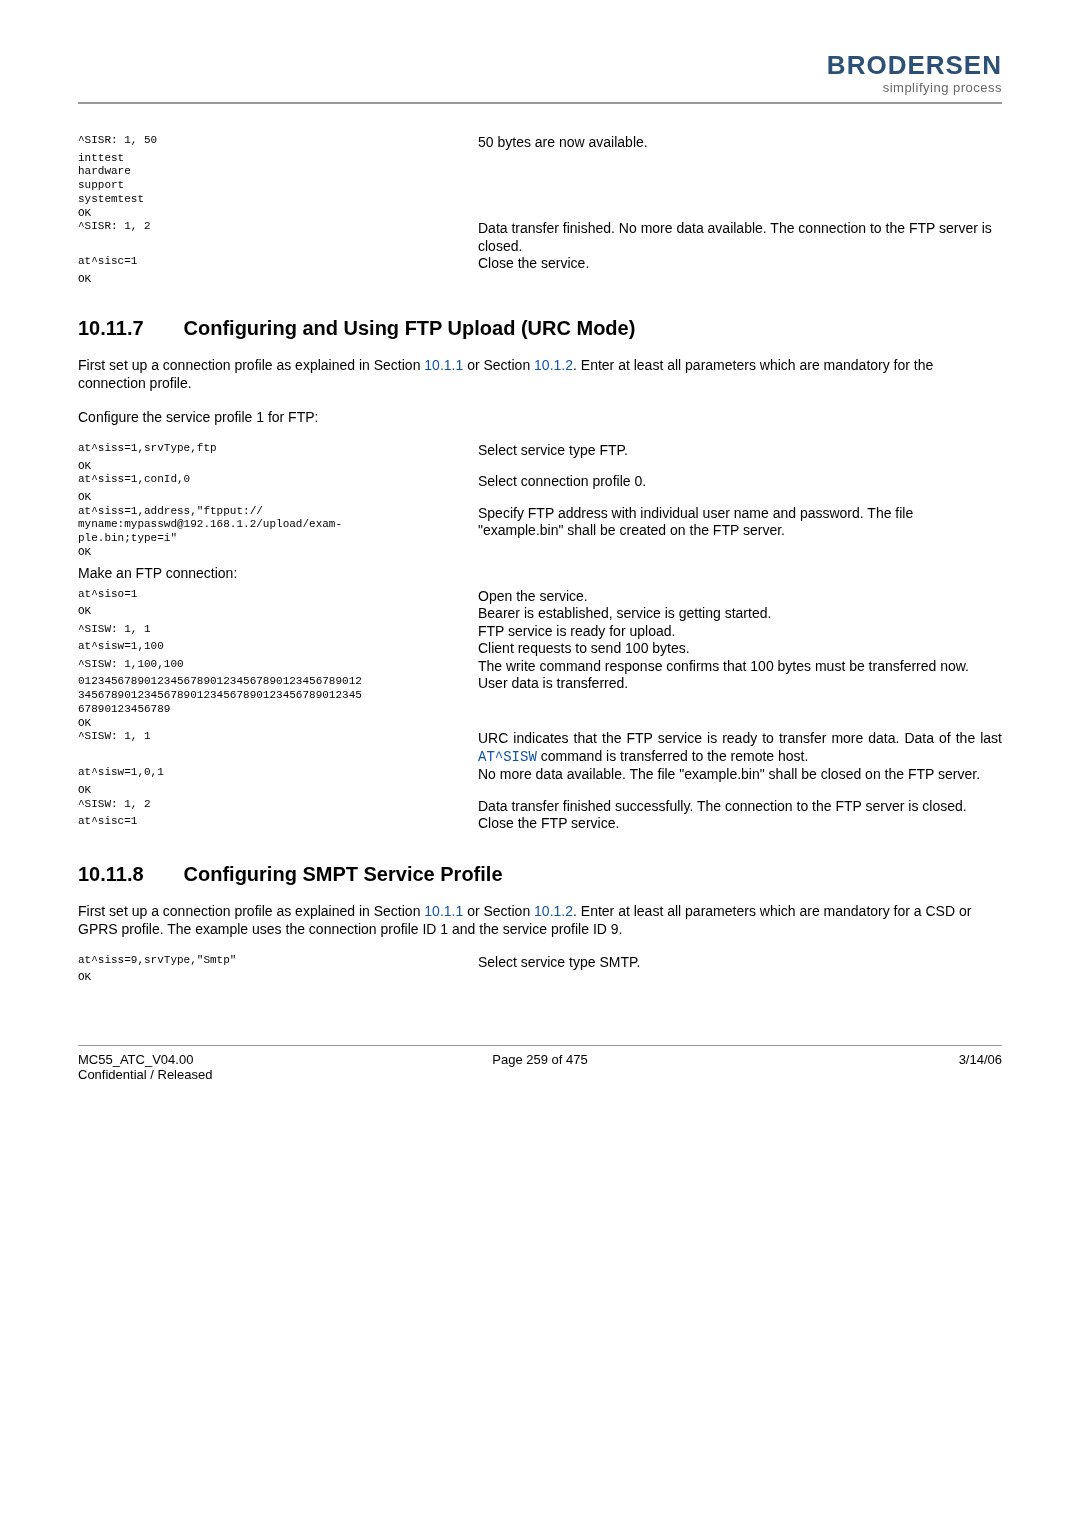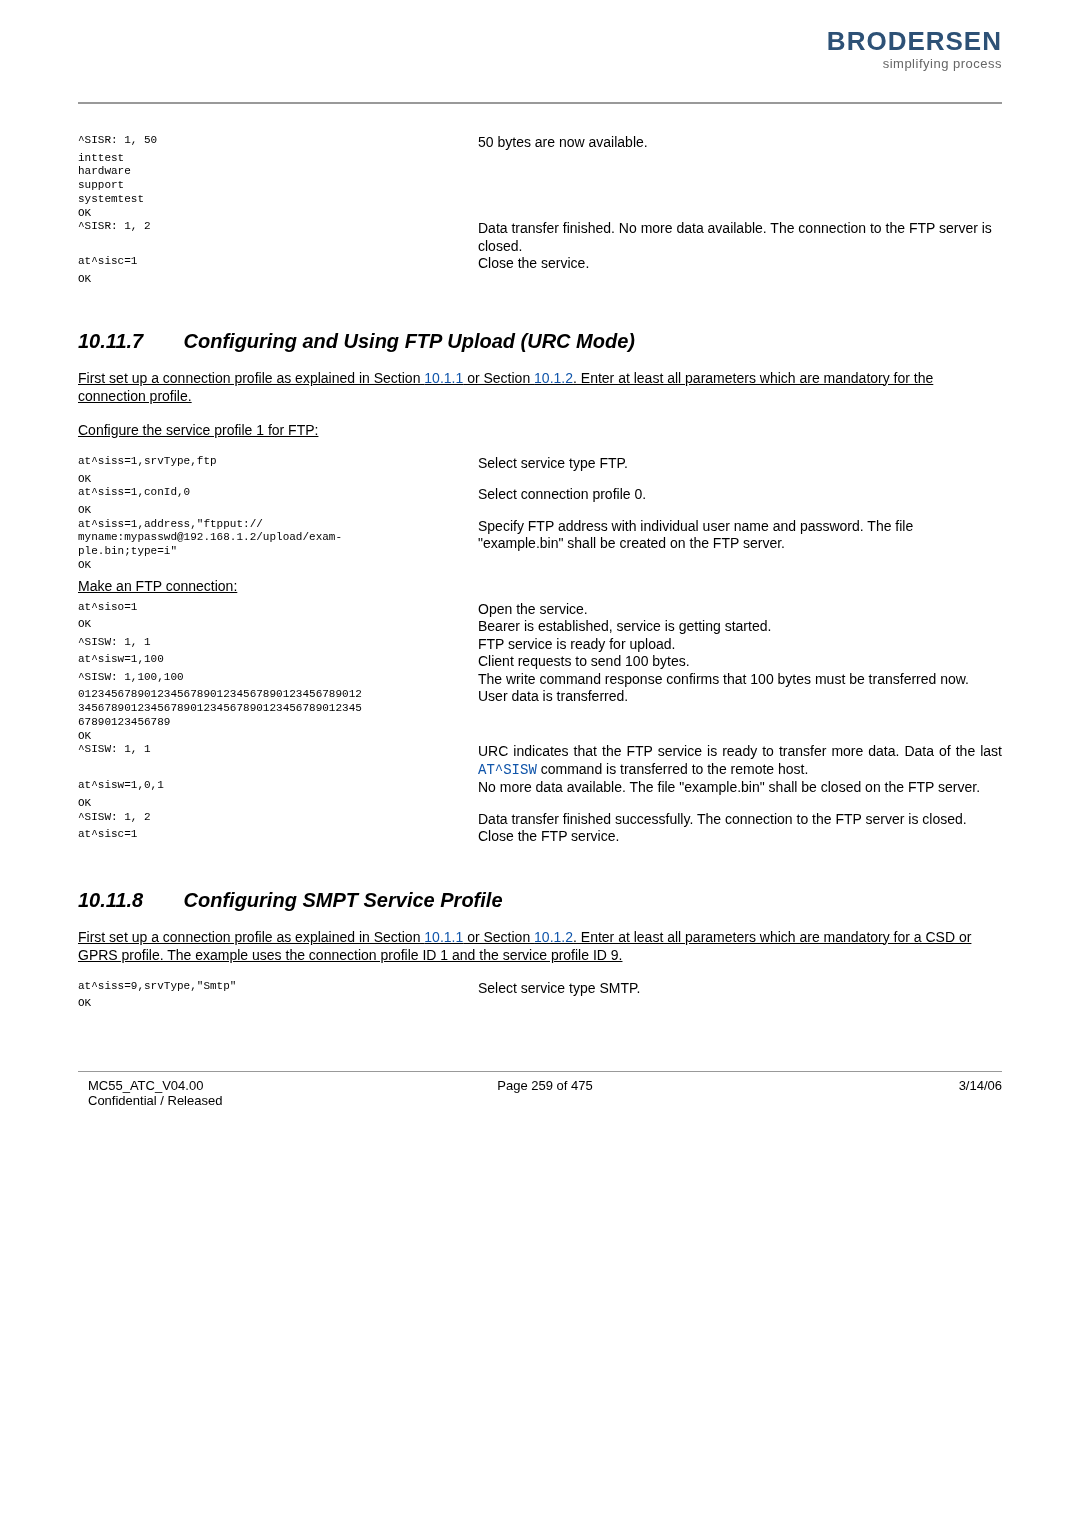--- a/index.html
+++ b/index.html
@@ -13,21 +13,21 @@
   }
   .page {
     width: 1080px;
     min-height: 1528px;
     box-sizing: border-box;
     padding: 40px 78px 20px 78px;
     position: relative;
   }
   .logo-block {
     position: absolute;
-    top: 28px;
+    top: 52px;
     right: 78px;
     text-align: right;
   }
   .logo {
     font-family: Arial, sans-serif;
     font-weight: 900;
     font-size: 26px;
     letter-spacing: 1px;
     color: #2d5176;
     line-height: 1;
@@ -67,46 +67,43 @@
     font-family: Arial, sans-serif;
     font-size: 14px;
     line-height: 1.25;
   }
   .right-just {
     text-align: justify;
   }
   h2 {
     font-size: 20px;
     font-weight: bold;
-    margin: 43px 0 12px 0;
-    font-style: italic;
+    margin: 30px 0 12px 0;
   }
   .sec-num {
     display:inline-block;
     width: 100px;
   }
   p.body {
     font-size: 14px;
     line-height: 1.3;
     margin: 16px 0;
-    text-decoration: underline;
   }
   a.xref {
     color: #1055aa;
     text-decoration: none;
   }
   .mono-inline {
     font-family: "Courier New", monospace;
     color: #1055aa;
   }
   .footer {
     display: flex;
     justify-content: space-between;
     font-size: 13px;
-    margin-left: 10px;
   }
   .footer .col { flex:1; }
   .footer .center { text-align:center; }
   .footer .right { text-align:right; }
 </style>
 </head>
 <body>
 
 <div class="page">
 

